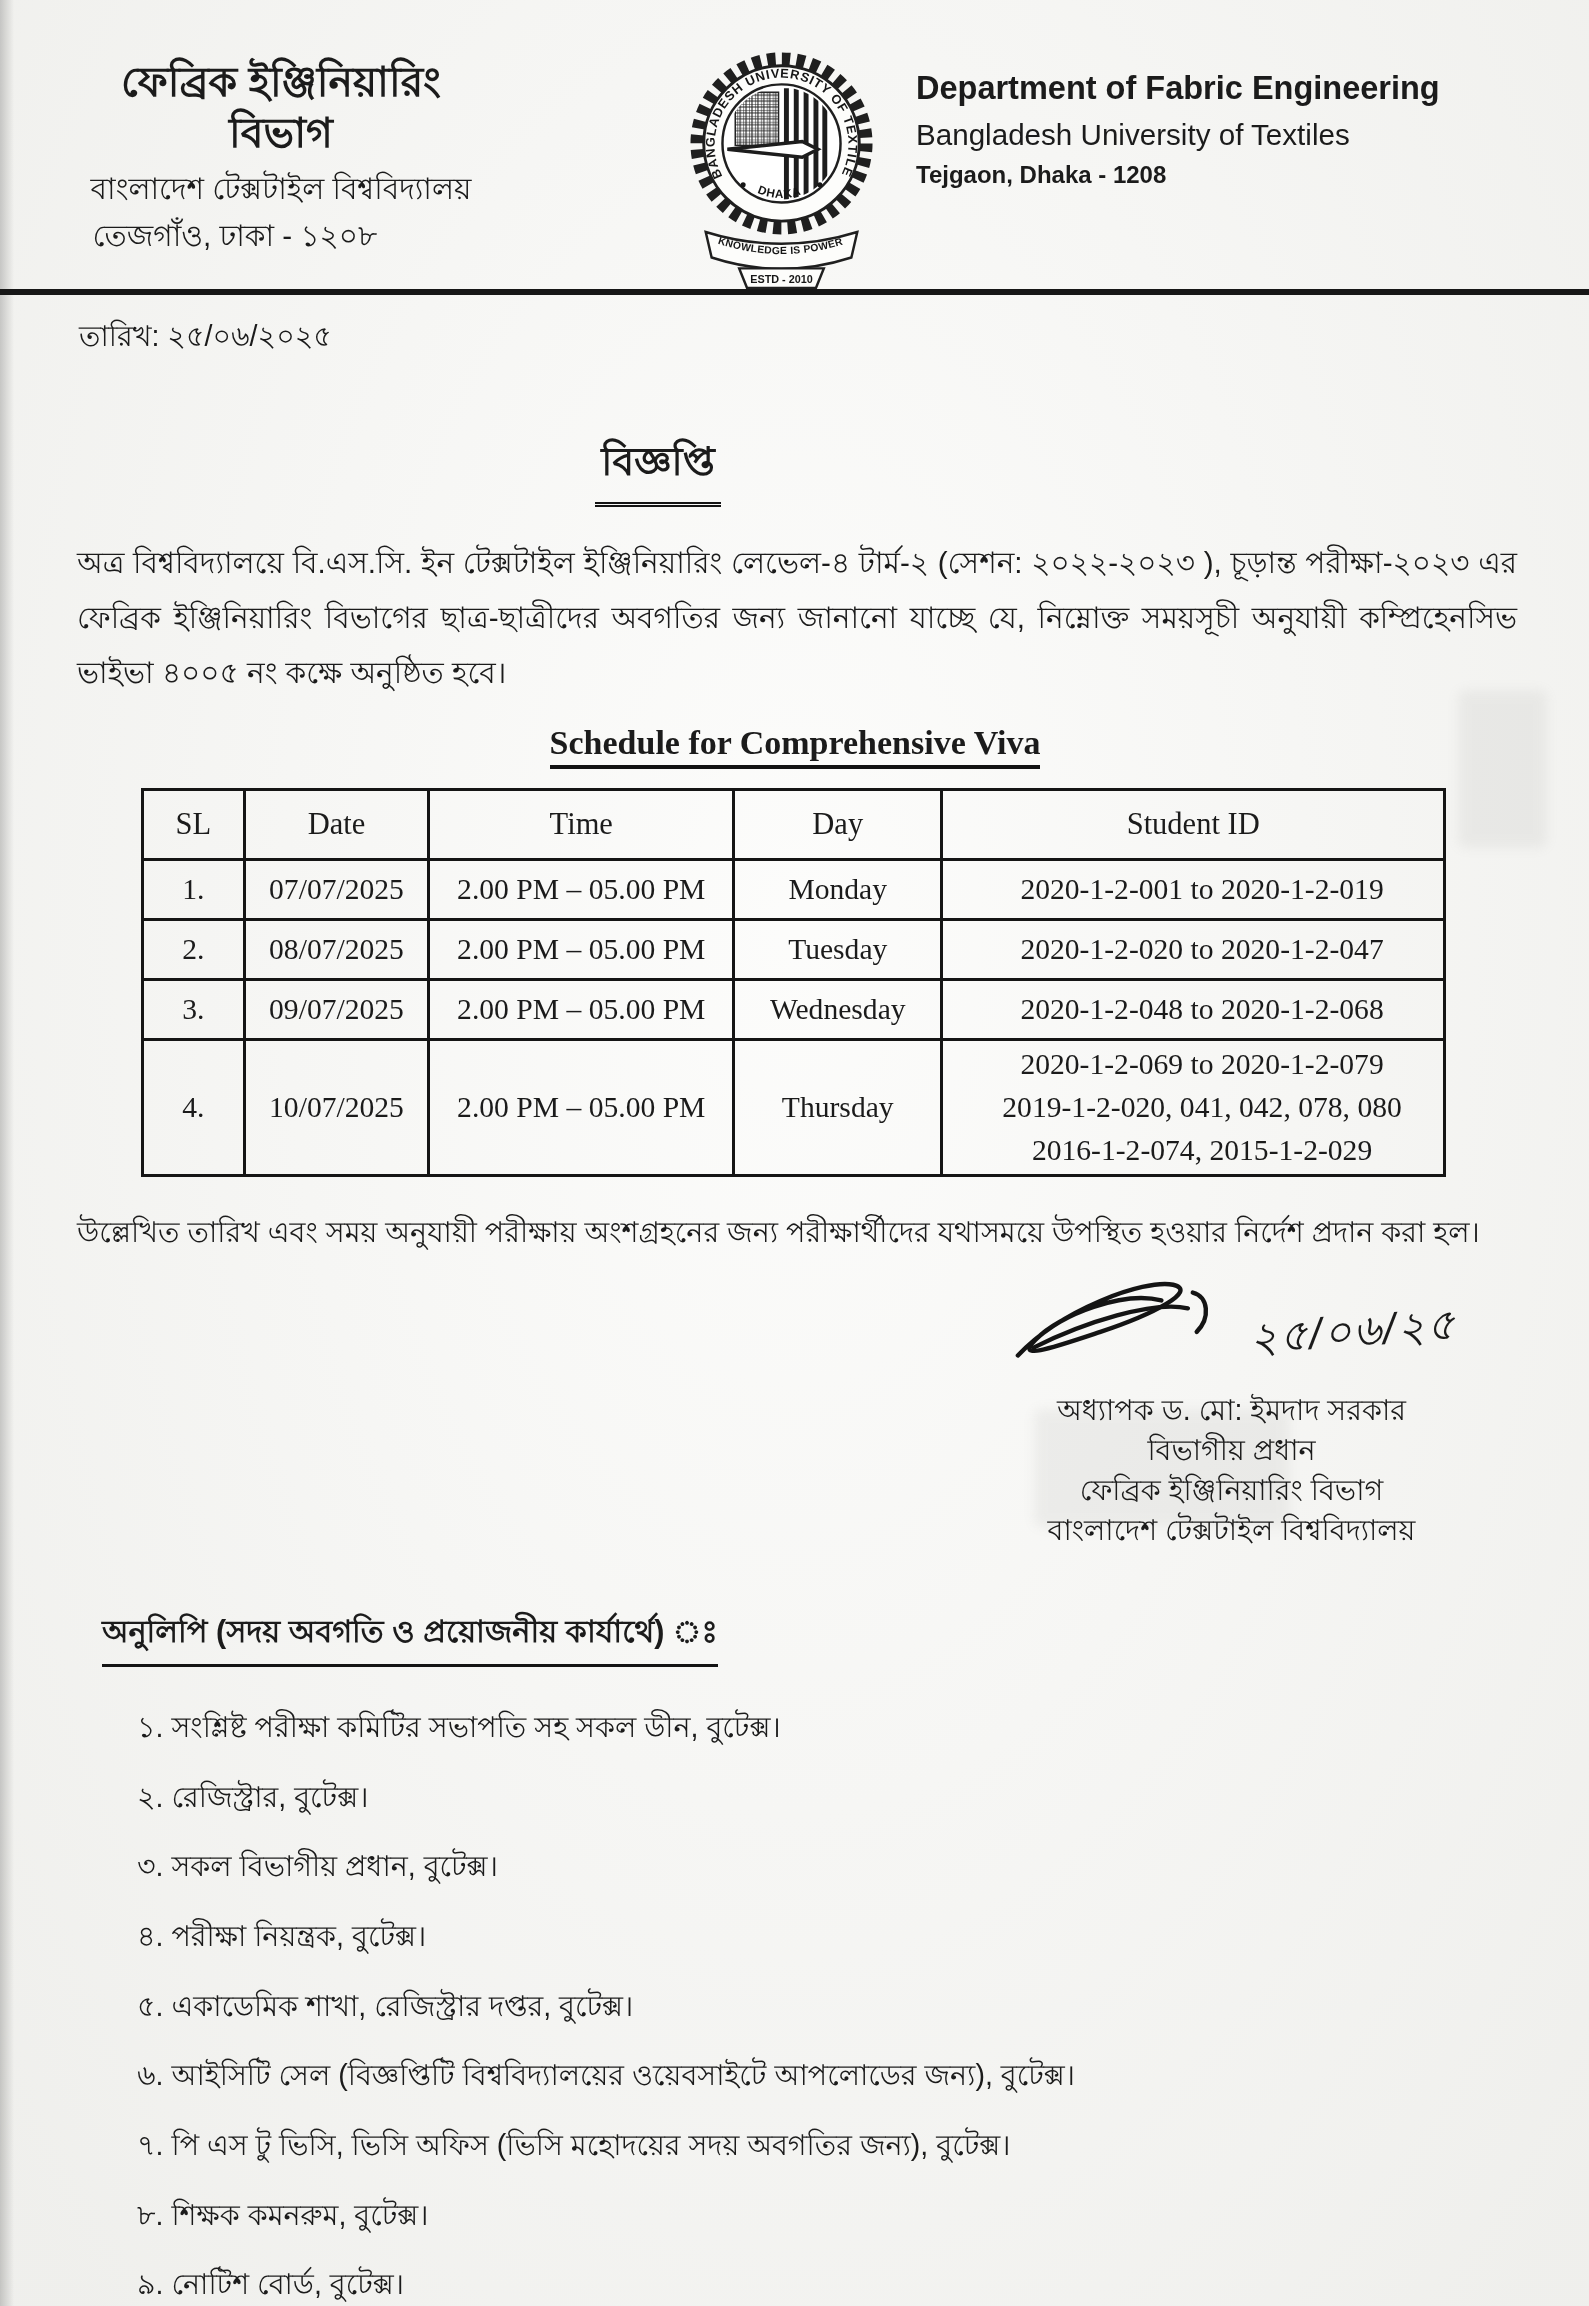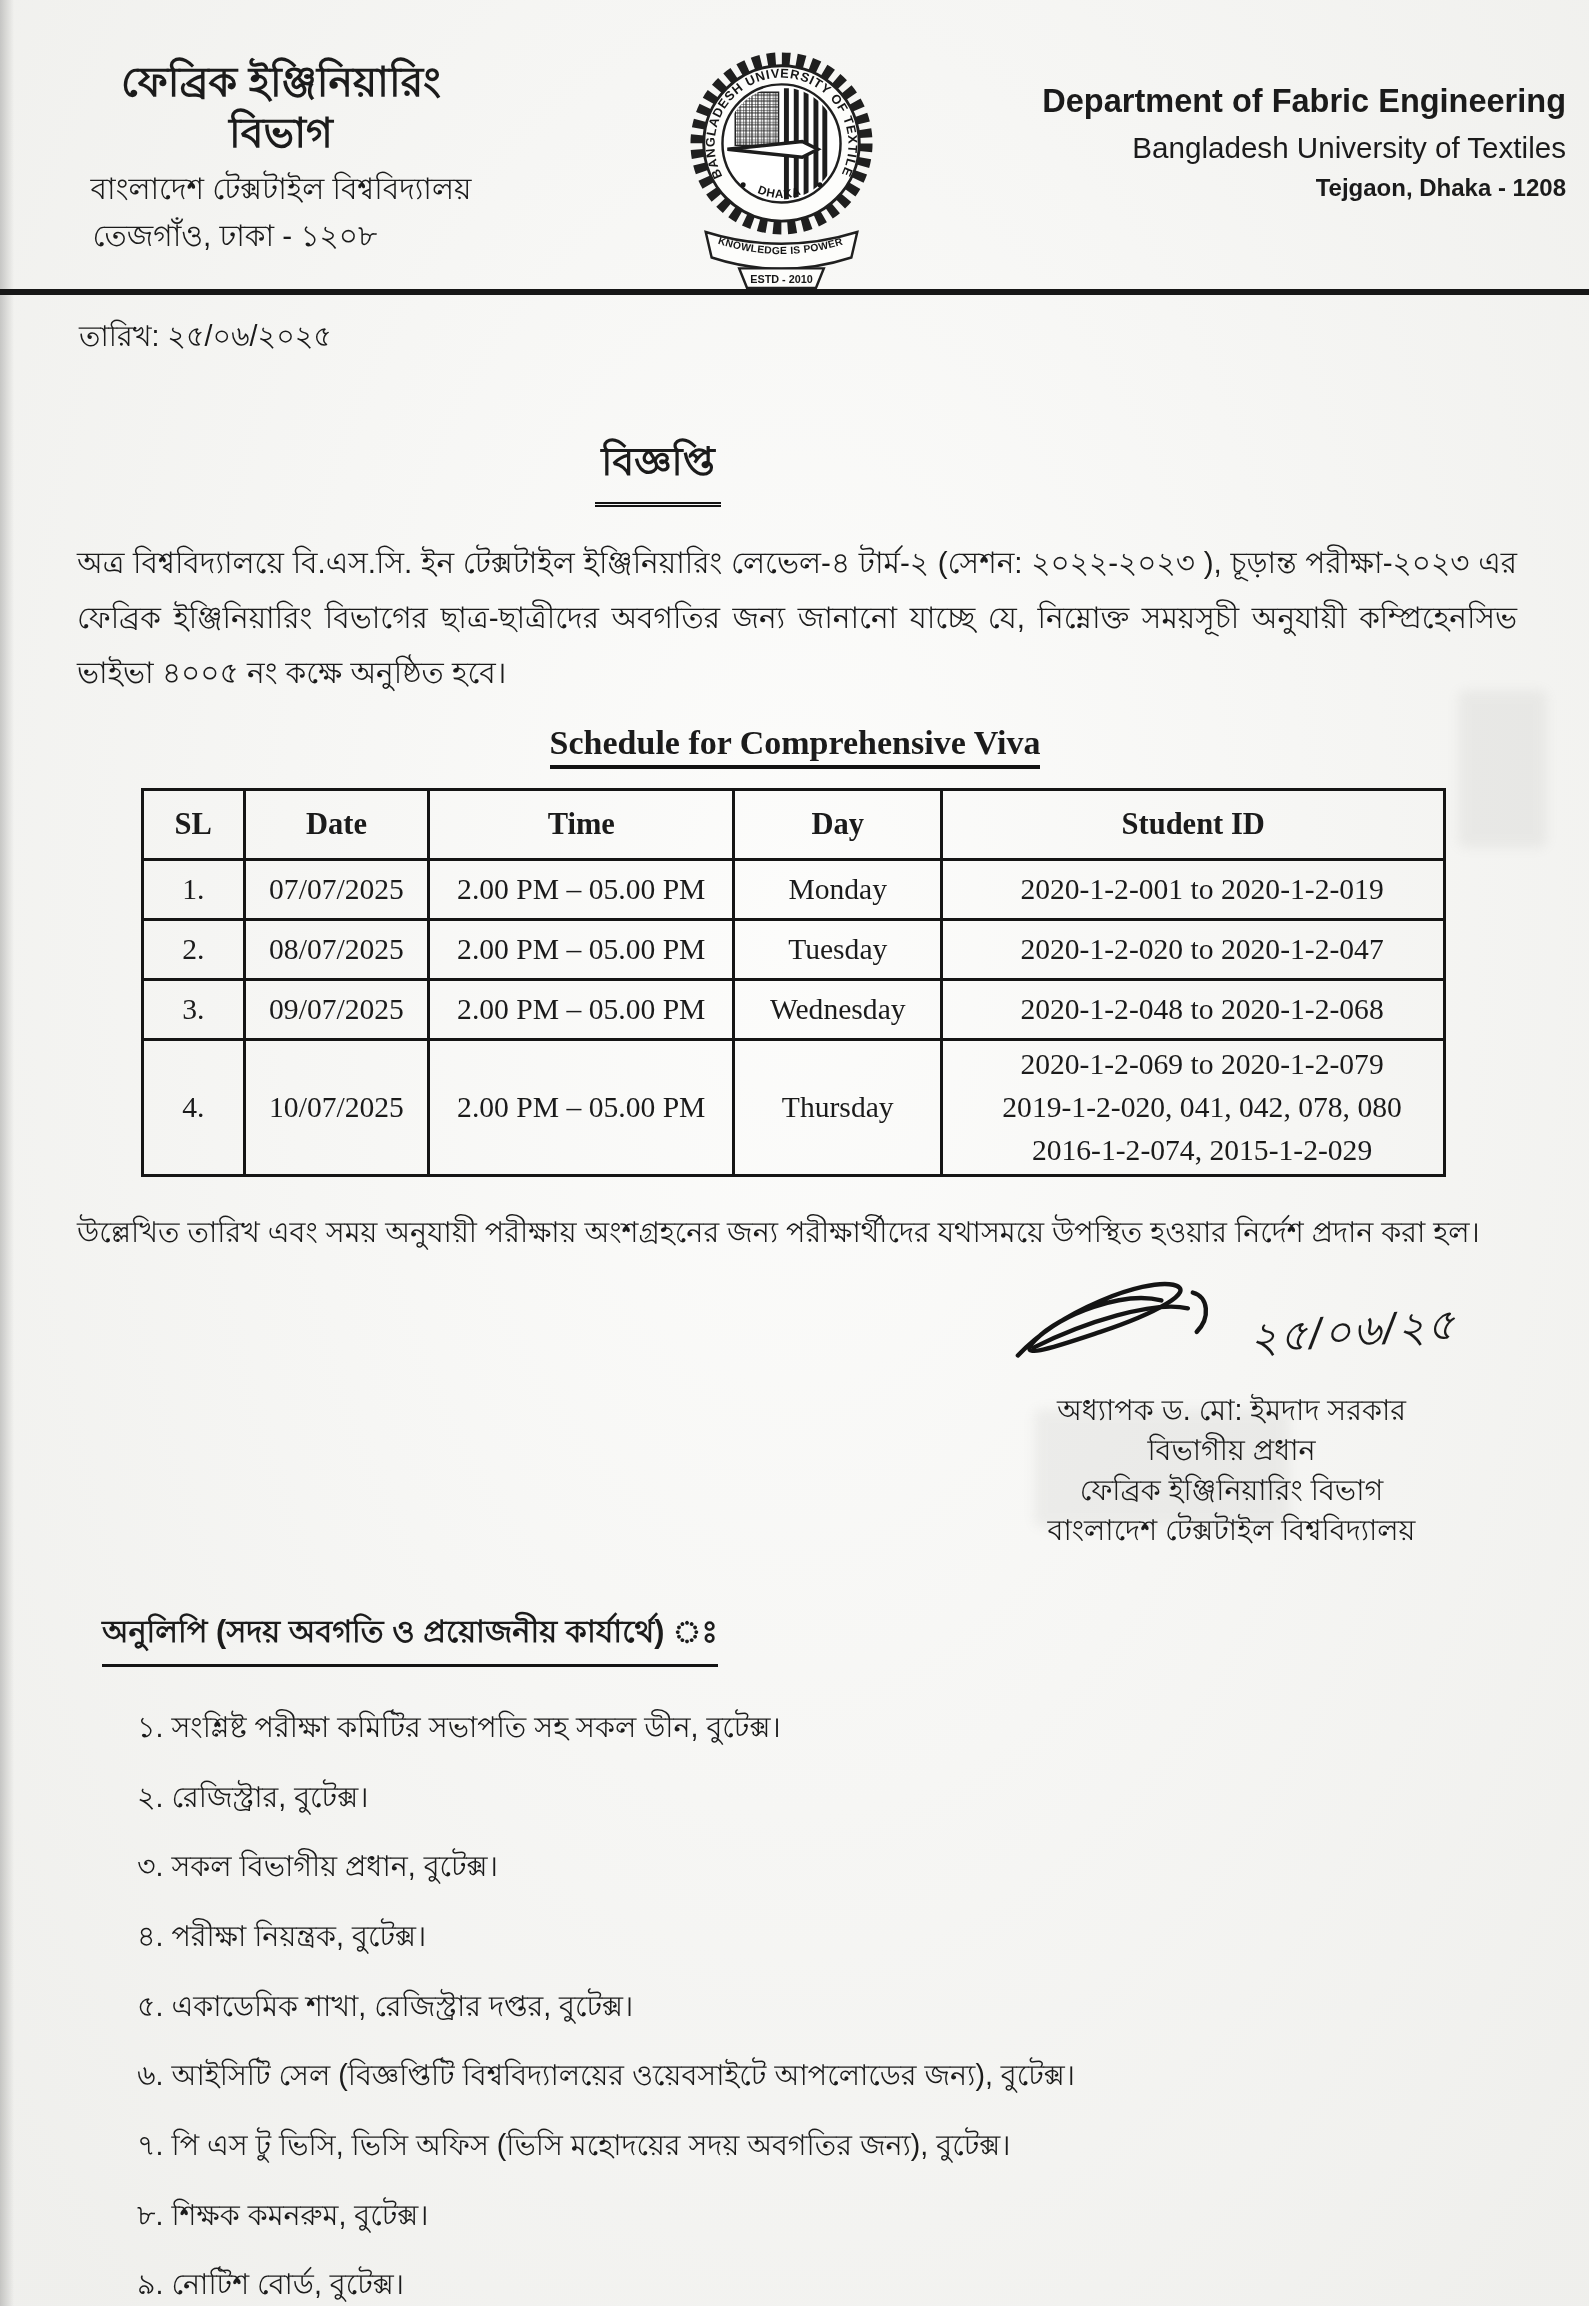--- a/index.html
+++ b/index.html
@@ -12,40 +12,40 @@
     color:#1b1b1b;
     font-family:"Liberation Sans","DejaVu Sans",sans-serif;
     overflow:hidden;
   }
   .abs{position:absolute;}
   
   .hdr-bn{left:69px;top:57px;width:424px;text-align:center;line-height:1.25;}
   .hdr-bn .l1{font-size:41px;font-weight:bold;}
   .hdr-bn .l2{font-size:29.6px;margin-top:11.8px;}
   .hdr-bn .l3{font-size:29.6px;margin-top:9.9px;text-align:left;padding-left:23.6px;}
-  .hdr-en{left:916px;top:77px;width:650px;text-align:right;line-height:1.5;}
+  .hdr-en{left:916px;top:64px;width:650px;text-align:left;line-height:1.5;}
   .hdr-en .l1{font-size:32.5px;font-weight:bold;}
   .hdr-en .l2{font-size:29.6px;}
   .hdr-en .l3{font-size:24px;font-weight:bold;}
   .logo{left:678px;top:45px;width:207px;height:246px;}
   .hr-rule{left:0;top:289px;width:1590px;height:5.9px;background:#171717;}
   
   .memo-row{left:79px;top:315px;width:1391px;display:flex;justify-content:space-between;font-size:28.6px;}
   
   .notice-title{left:0;top:431px;width:1316px;text-align:center;}
   .notice-title span{display:inline-block;font-size:39px;font-weight:bold;border-bottom:5.9px double #141414;padding:0 5.9px 5.9px;}
   
   .body-par{left:77px;top:535px;width:1440px;font-size:29.6px;line-height:55px;text-align:justify;}
   
   .sched-title{left:0;top:724px;width:1590px;text-align:center;}
   .sched-title span{display:inline-block;font-family:"Liberation Serif","DejaVu Serif",serif;font-size:34px;font-weight:bold;border-bottom:4.9px solid #121212;padding-bottom:3px;}
   table.sched{left:141px;top:788px;width:1305px;position:absolute;border-collapse:collapse;table-layout:fixed;
     font-family:"Liberation Serif","DejaVu Serif",serif;font-size:29.6px;}
   table.sched th,table.sched td{border:3px solid #151515;text-align:center;padding:2px 5.9px;}
-  table.sched th{font-weight:bold;font-size:30.5px;height:63px;}
+  table.sched th{font-weight:normal;font-size:30.5px;height:63px;}
   table.sched td{height:53px;}
   table.sched td.ids{text-align:center;padding-left:23.6px;line-height:43px;}
   table.sched tr.tall td{height:118px;}
   
   .closing{left:77px;top:1208px;width:1448px;font-size:28.6px;line-height:49px;text-align:justify;}
   
   .sig-block{left:946px;top:1271px;width:571px;text-align:center;}
   .sig-row{display:flex;align-items:flex-end;justify-content:center;gap:7.9px;}
   .sig-scrawl{width:236px;height:113px;}
   .sig-date{font-size:43px;font-style:italic;transform:rotate(-4deg);letter-spacing:2px;white-space:nowrap;padding-bottom:13.8px;}

